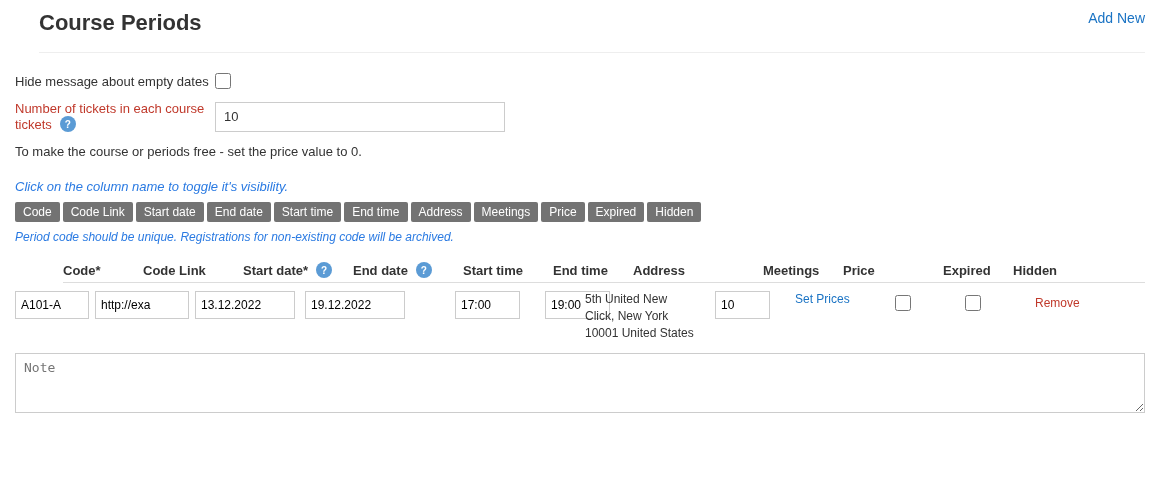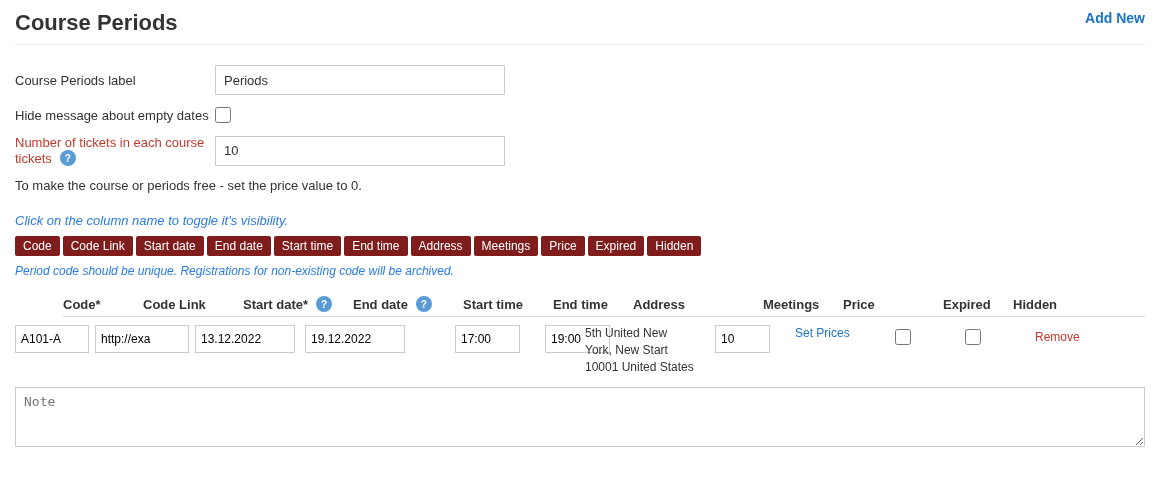--- a/index.html
+++ b/index.html
@@ -10,30 +10,31 @@
       background: #fff;
       padding: 10px 15px;
       width: 1160px;
     }
     .page-header {
       display: flex;
       justify-content: space-between;
       align-items: flex-start;
       margin-bottom: 20px;
       border-bottom: 1px solid #eee;
-      padding-bottom: 8px;
+      padding-bottom: 16px;
+      margin-left: 24px;
     }
     .page-title {
       font-size: 22px;
       font-weight: bold;
       color: #333;
     }
     .add-new-link {
       color: #1a73c4;
-      font-weight: bold;
+      font-weight: normal;
       font-size: 14px;
       text-decoration: none;
       cursor: pointer;
     }
     .form-section {
       margin-bottom: 10px;
     }
     .form-row {
       display: flex;
       align-items: center;
@@ -86,21 +87,21 @@
       font-style: italic;
       margin-bottom: 8px;
     }
     .column-toggle-bar {
       display: flex;
       flex-wrap: wrap;
       gap: 3px;
       margin-bottom: 8px;
     }
     .col-btn {
-      background: #7f1d1d;
+      background: #737373;
       color: white;
       border: none;
       padding: 3px 8px;
       font-size: 12px;
       cursor: pointer;
       border-radius: 2px;
     }
     .archive-notice {
       font-size: 12px;
       color: #2a7ae2;
@@ -205,24 +206,20 @@
 </head>
 <body>
 
 <div class="page-header">
   <h1 class="page-title">Course Periods</h1>
   <a class="add-new-link">Add New</a>
 </div>
 
 <div class="form-section">
 
-  <div class="form-row">
-    <label class="form-label black">Course Periods label</label>
-    <input class="form-input" type="text" value="Periods" style="">
-  </div>
 
   <div class="form-row">
     <label class="form-label black">Hide message about empty dates</label>
     <input type="checkbox" class="checkbox-input" style="">
   </div>
 
   <div class="form-row">
     <div class="form-label">
       <span style="color:#c0392b;">Number of tickets in each course</span><br>
       <div style="display:flex;align-items:center;gap:3px;">
@@ -295,21 +292,21 @@
     </div>
     <div class="col-start-time">
       <input class="cell-input-time" type="text" value="17:00" style="">
     </div>
     <div class="col-end-time">
       <input class="cell-input-time" type="text" value="19:00" style="">
     </div>
     <div class="col-address">
       <div class="address-cell">
         <span>5th United New</span><br>
-        <span>York, New Start</span><br>
+        <span>Click, New York</span><br>
         <span>10001 United States</span>
       </div>
     </div>
     <div class="col-meetings">
       <input class="cell-input-meetings" type="text" value="10" style="">
     </div>
     <div class="col-price">
       <a class="set-prices-link">Set Prices</a>
     </div>
     <div class="col-expired" style="padding-top:4px;">

